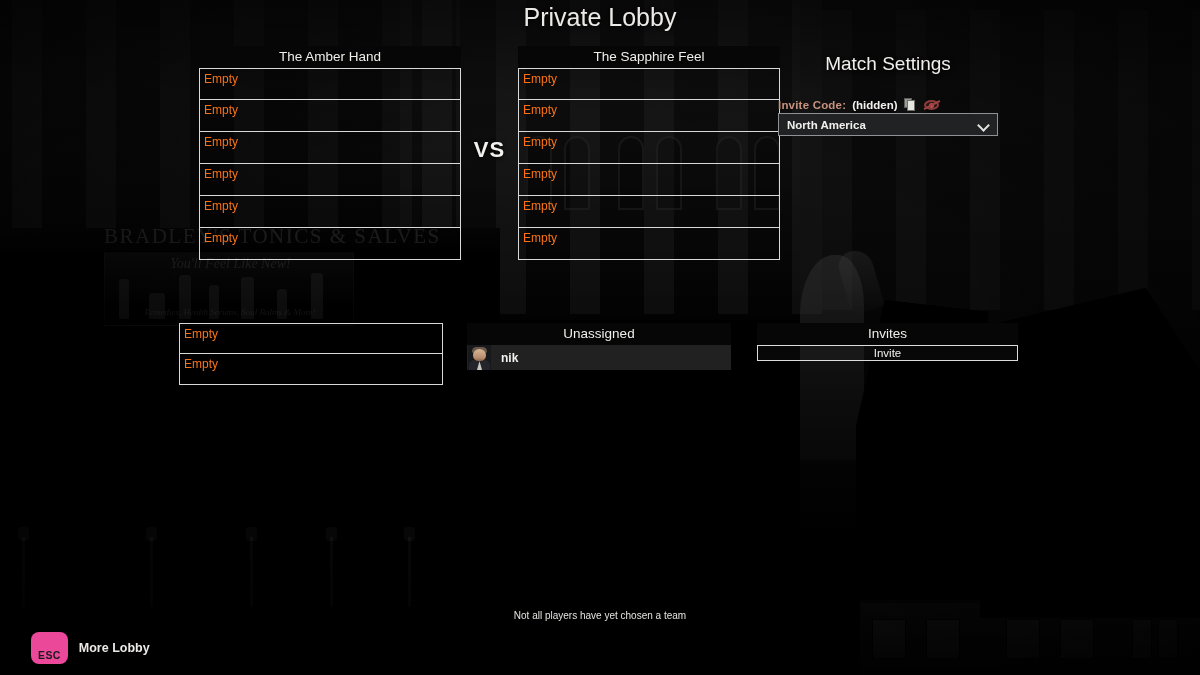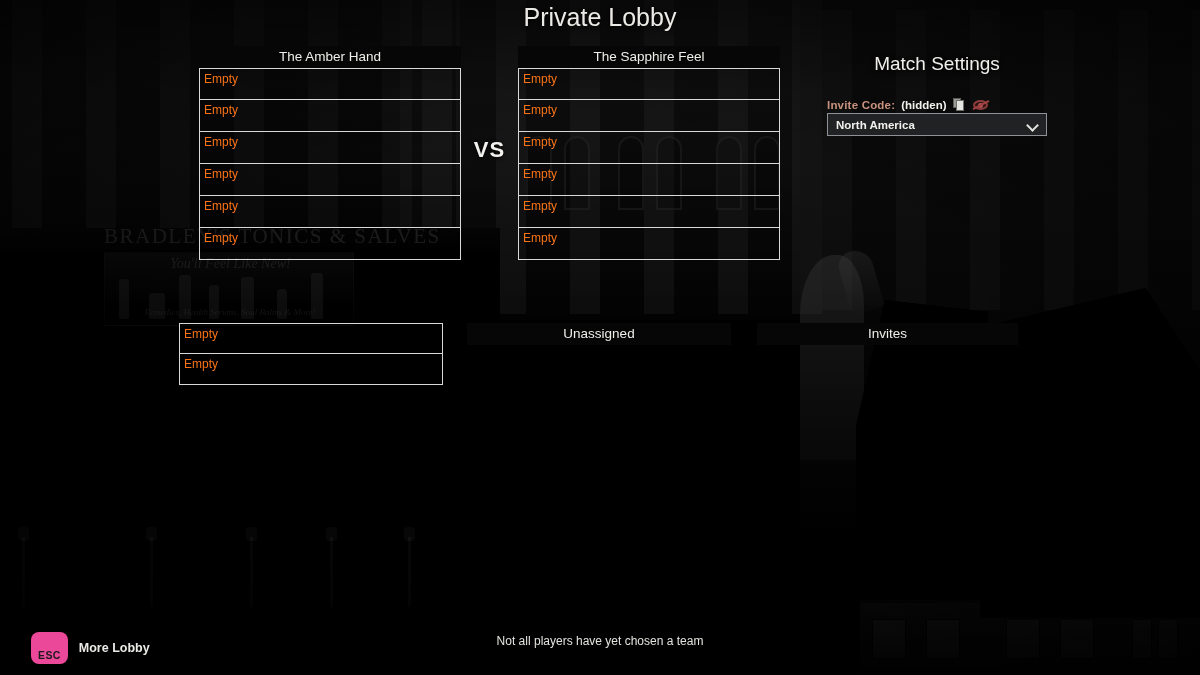--- a/index.html
+++ b/index.html
@@ -299,21 +299,21 @@
     border: 1px solid #dcdcdc;
     background: rgba(255,255,255,0.03);
     color: #f0efec;
     font-size: 11.5px;
     text-align: center;
     line-height: 14px;
     cursor: pointer;
   }
 
   
-  #match-settings { position: absolute; left: 827px; top: 50px; width: 220px; }
+  #match-settings { position: absolute; left: 778px; top: 50px; width: 220px; }
   .ms-title {
     font-size: 19px;
     color: #f0efeb;
     text-align: center;
     line-height: 28px;
     text-shadow: 0 1px 4px rgba(0,0,0,.9);
   }
   .invite-line {
     display: flex; align-items: center; gap: 6px;
     margin-top: 19px;
@@ -387,23 +387,23 @@
     content: "";
     position: absolute; left: 1px; top: 0;
     width: 7px; height: 7px;
     border-right: 2px solid #e4e3e0;
     border-bottom: 2px solid #e4e3e0;
     transform: rotate(45deg);
   }
 
   
   .status-msg {
-    position: absolute; left: 0; top: 634px; width: 1200px;
-    text-align: center;
-    font-size: 12px;
+    position: absolute; left: 0; top: 610px; width: 1200px;
+    text-align: center;
+    font-size: 10px;
     color: #e4e3df;
     text-shadow: 0 1px 3px rgba(0,0,0,.95);
   }
   .leave-lobby {
     position: absolute; left: 31px; top: 632px;
     display: flex; align-items: center; gap: 11px;
     cursor: pointer;
   }
   .key-badge {
     background: #ec4899;
@@ -556,24 +556,34 @@
 
     <div class="panel" id="spectators">
       <div class="slot-list">
         <div class="slot">Empty</div>
         <div class="slot">Empty</div>
       </div>
     </div>
 
     <div class="panel" id="unassigned">
       <div class="panel-header">Unassigned</div>
+      <div class="player-row">
+        <span class="avatar">
+          <span class="body"></span>
+          <span class="hair"></span>
+          <span class="face"></span>
+          <span class="shirt"></span>
+        </span>
+        <span class="player-name">nik</span>
+      </div>
     </div>
 
     <div class="panel" id="invites">
       <div class="panel-header">Invites</div>
+      <div class="invite-btn">Invite</div>
     </div>
 
     <div class="status-msg">Not all players have yet chosen a team</div>
 
     <div class="leave-lobby">
       <span class="key-badge">ESC</span>
       <span class="leave-label">More Lobby</span>
     </div>
 
   </div>

